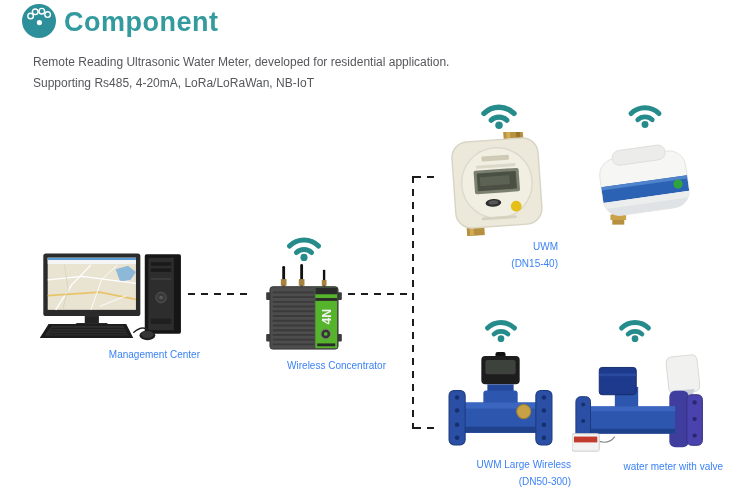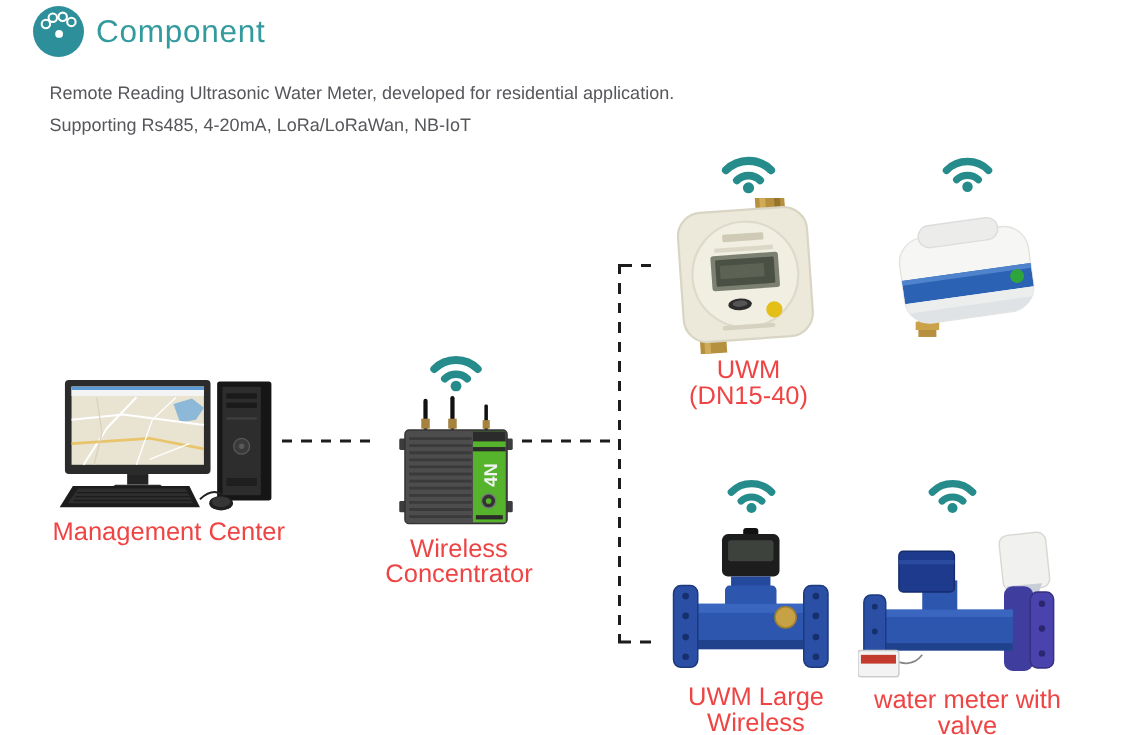--- a/index.html
+++ b/index.html
@@ -3,24 +3,24 @@
 <meta charset="utf-8">
 <style>
   html,body{margin:0;padding:0;}
   body{
     width:750px;height:490px;background:#ffffff;position:relative;overflow:hidden;
     font-family:"Liberation Sans", sans-serif;
   }
   .abs{position:absolute;}
   
   .hdr-icon{left:21px;top:3px;width:36px;height:36px;}
-  .page-title{left:64px;top:5px;font-size:21px;line-height:34px;color:#339a9e;font-weight:400;letter-spacing:.5px;}
+  .page-title{left:64px;top:5px;font-size:27px;line-height:34px;color:#339a9e;font-weight:700;letter-spacing:.5px;}
   .desc{left:33px;top:52px;width:620px;font-size:12px;line-height:21px;color:#56575b;}
   
-  .label{color:#ef4444;font-size:17px;line-height:17px;text-align:center;}
+  .label{color:#3b82f6;font-size:10px;line-height:17px;text-align:right;}
   .label span{display:block;}
   
   .dash-h{height:2px;background:repeating-linear-gradient(90deg,#1c1c1c 0 7px,transparent 7px 13px);}
   .dash-v{width:2px;background:repeating-linear-gradient(180deg,#1c1c1c 0 7px,transparent 7px 13px);}
   svg{display:block;}
 </style>
 </head>
 <body>
 
 <div class="abs hdr-icon">
@@ -209,20 +209,21 @@
     <rect x="88" y="40" width="16" height="54" rx="5" fill="#2a4fa4" stroke="#1d3a7e" stroke-width="1"></rect>
     <circle cx="96" cy="47" r="2.2" fill="#16306e"></circle>
     <circle cx="96" cy="60" r="2.2" fill="#16306e"></circle>
     <circle cx="96" cy="74" r="2.2" fill="#16306e"></circle>
     <circle cx="96" cy="87" r="2.2" fill="#16306e"></circle>
     <circle cx="76" cy="61" r="7" fill="#c7a145" stroke="#a07f30" stroke-width="1"></circle>
   </svg>
 </div>
 <div class="abs label" style="left:437px;top:456px;width:134px;">
   <span>UWM Large Wireless</span>
+  <span>(DN50-300)</span>
 </div>
 
 <div class="abs" style="left:616px;top:316px;">
   <svg viewBox="0 0 40 28" width="38" height="26">
     <path d="M5.5 13 A 20.5 20.5 0 0 1 34.5 13" fill="none" stroke="#268b8b" stroke-width="5.2" stroke-linecap="round"></path>
     <path d="M12.5 19.5 A 11 11 0 0 1 27.5 19.5" fill="none" stroke="#268b8b" stroke-width="5" stroke-linecap="round"></path>
     <circle cx="20" cy="24.4" r="3.6" fill="#268b8b"></circle>
   </svg>
 </div>
 <div class="abs" style="left:572px;top:348px;">

